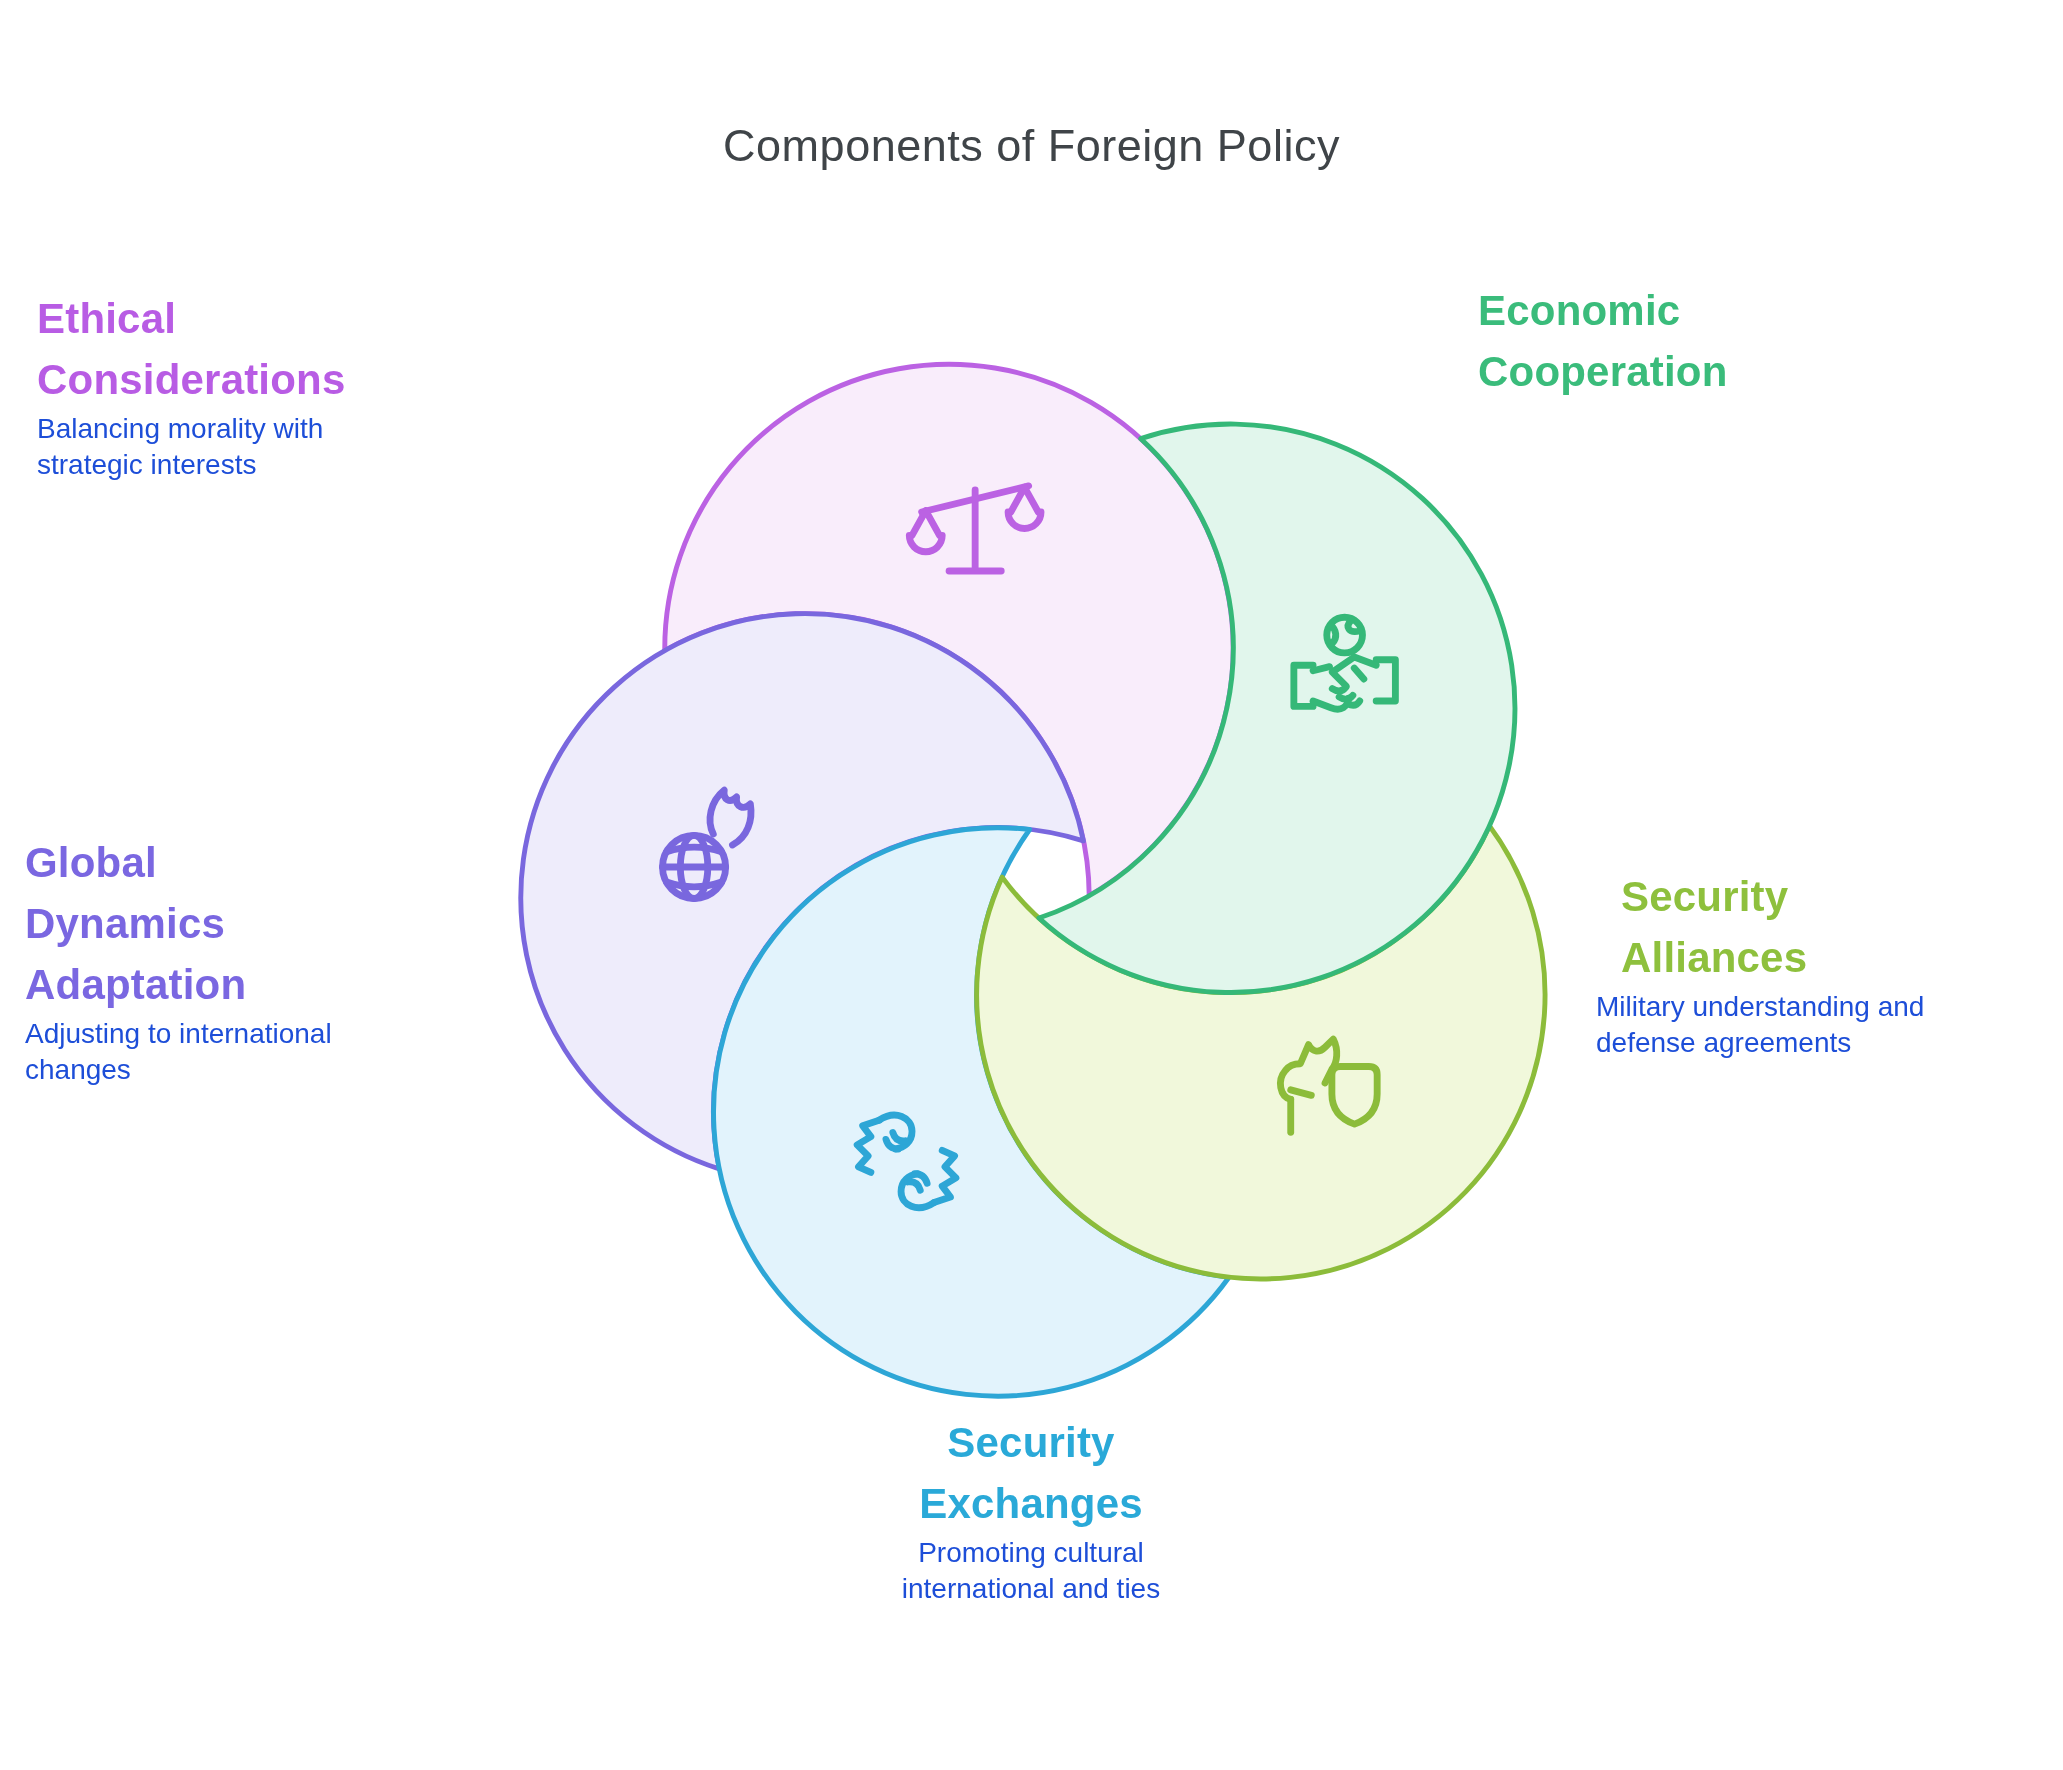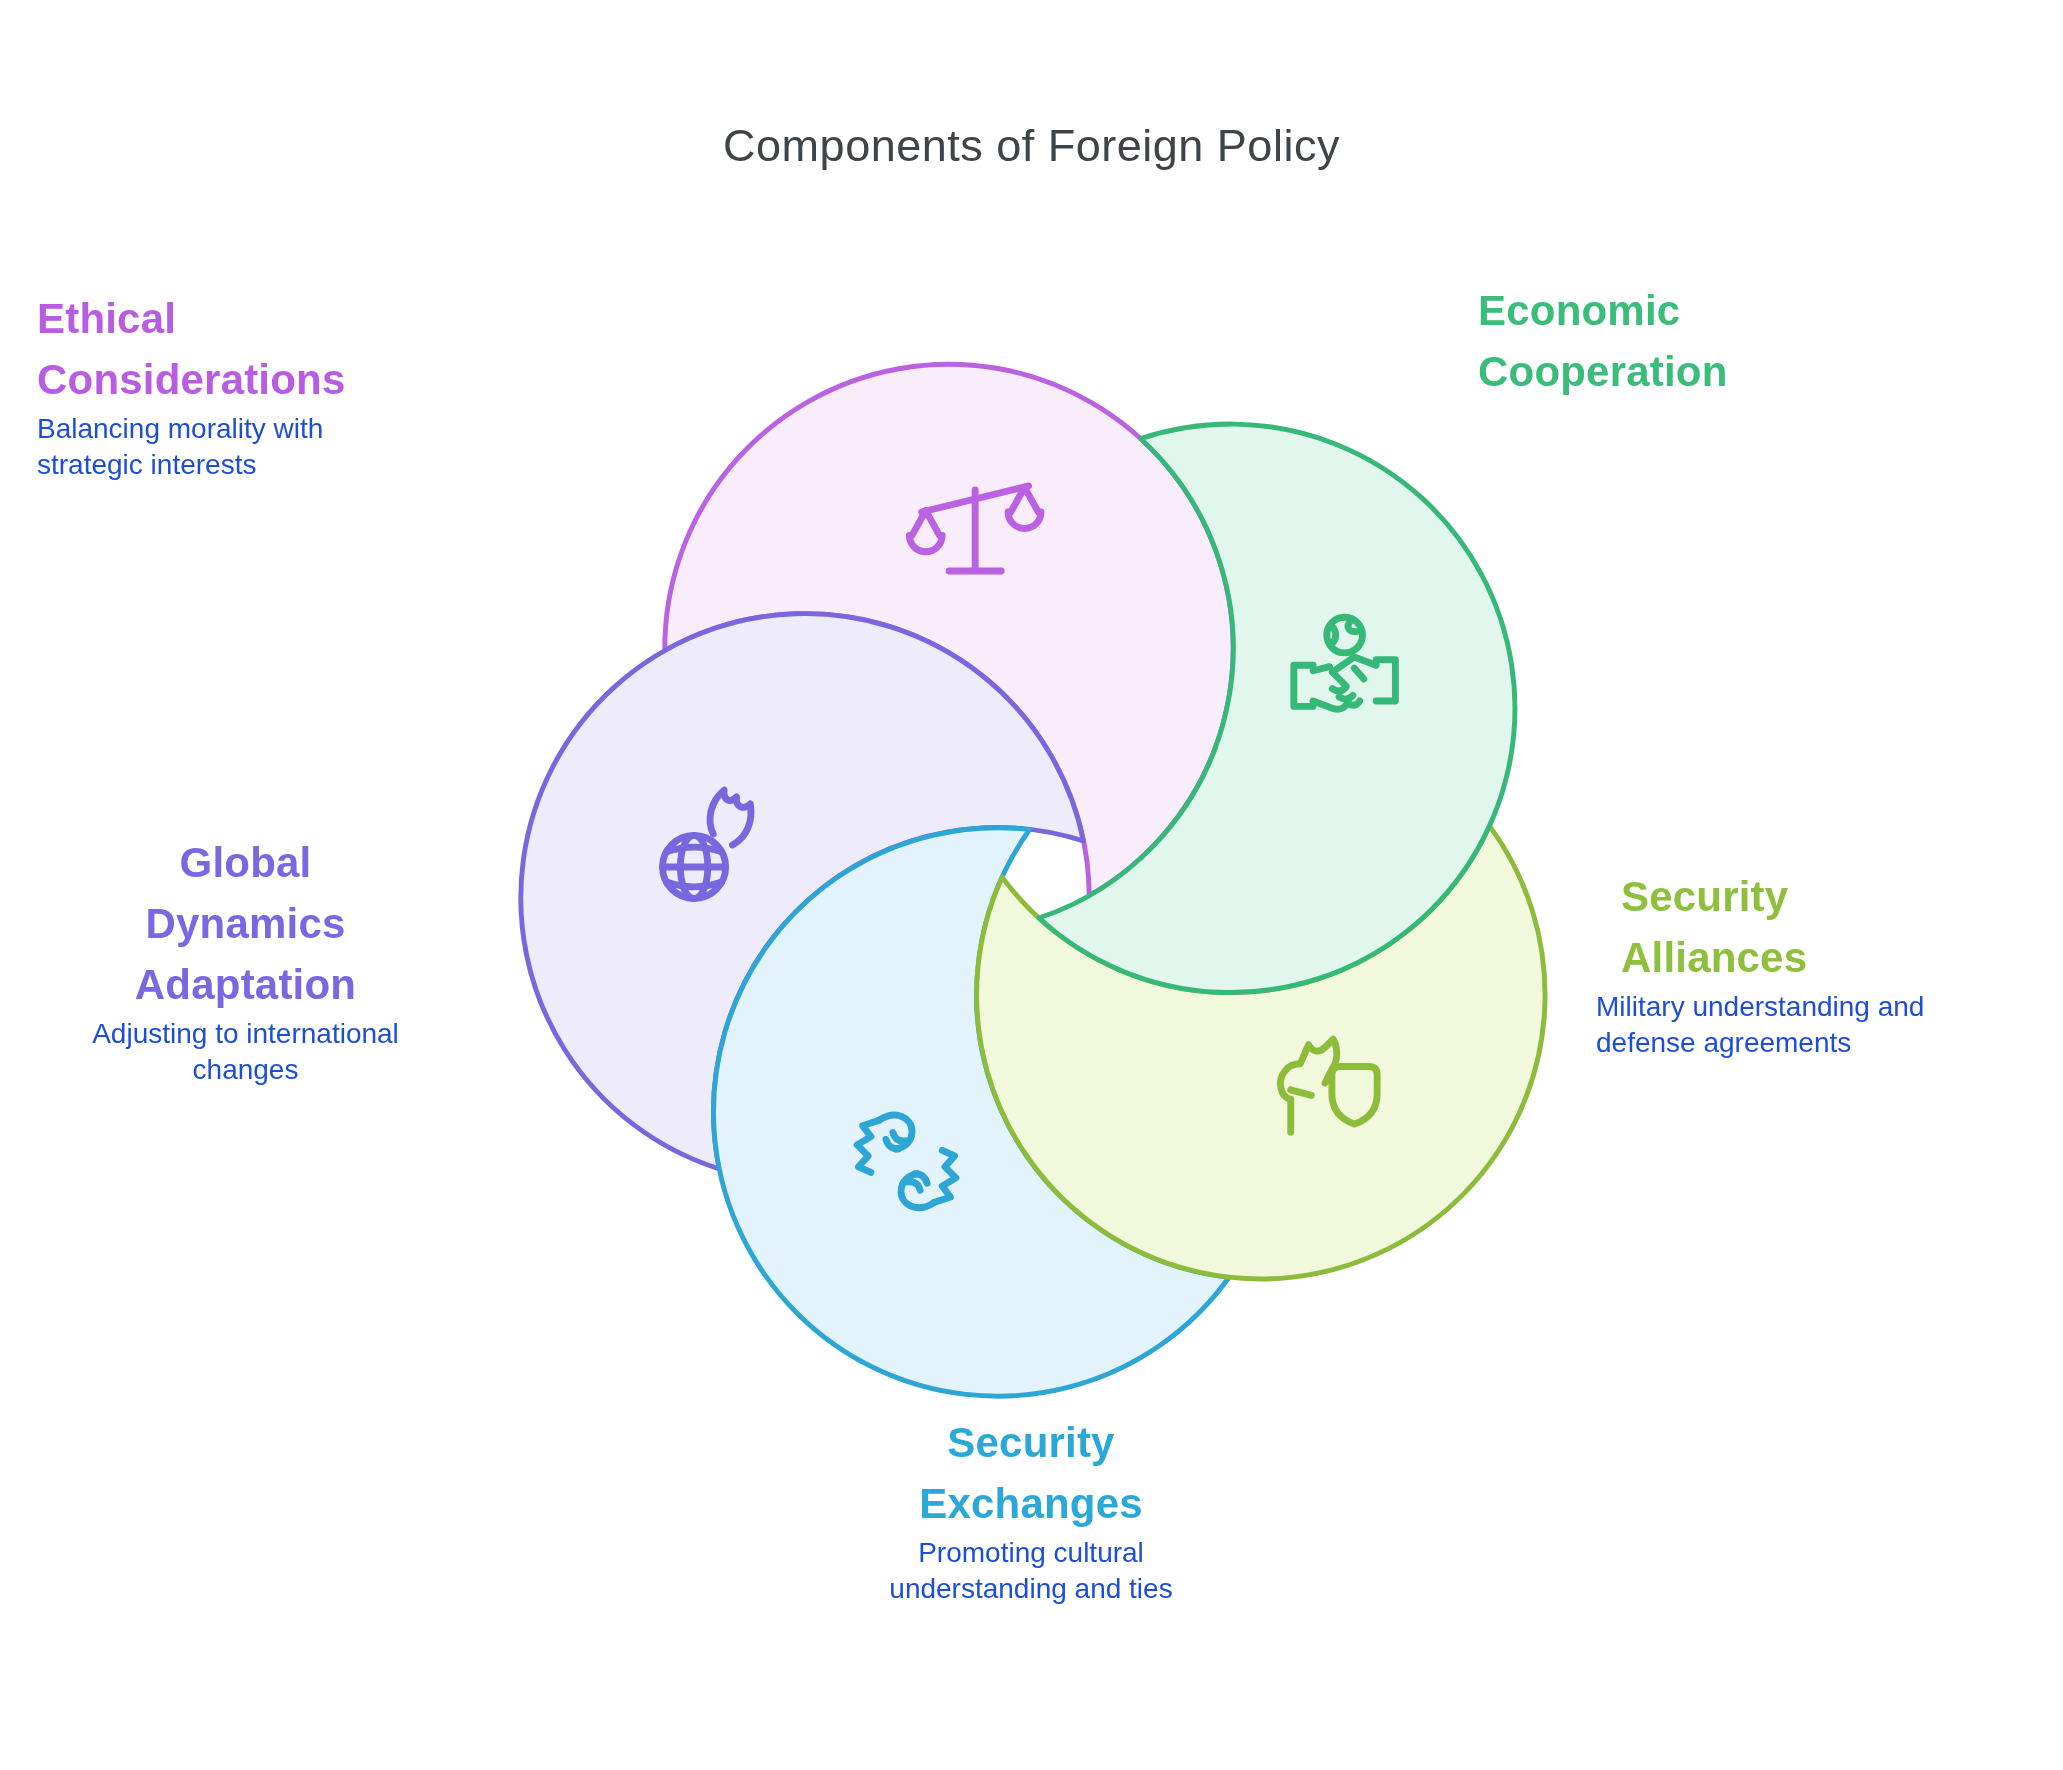--- a/index.html
+++ b/index.html
@@ -17,21 +17,21 @@
   .heading{
     font-size:42px;font-weight:700;line-height:1.45;white-space:pre-line;letter-spacing:0.2px;
   }
   .desc{
     font-size:28px;font-weight:400;line-height:1.28;color:#1d4ed8;white-space:pre-line;
   }
   .label-ethical {right:1477px;top:289px;width:549px;text-align:left;}
   .label-economic{left:1478px;top:281px;width:549px;text-align:left;}
   .label-security{left:1596px;top:867px;width:451px;text-align:left;}
   .label-cultural{left:737px;top:1413px;width:588px;text-align:center;}
-  .label-global  {right:1597px;top:833px;width:441px;text-align:center;}
+  .label-global  {right:1597px;top:833px;width:441px;text-align:left;}
   .icon{fill:none;stroke-width:5;stroke-linecap:round;stroke-linejoin:round;}
 </style>
 </head>
 <body>
 
 <div class="page">
 
   <div class="title">Components of Foreign Policy</div>
 
   <svg class="fig" width="2063" height="1770" viewBox="0 0 2105 1806">
@@ -115,21 +115,21 @@
     <div class="heading" style="color: rgb(142, 192, 61); margin-left: 25px;">Security
 Alliances</div>
     <div class="desc">Military understanding and
 defense agreements</div>
   </div>
 
   <div class="label label-cultural">
     <div class="heading" style="color: rgb(42, 169, 216);">Security
 Exchanges</div>
     <div class="desc">Promoting cultural
-understanding and ties</div>
+international and ties</div>
   </div>
 
   <div class="label label-global">
     <div class="heading" style="color: rgb(122, 103, 225);">Global
 Dynamics
 Adaptation</div>
     <div class="desc">Adjusting to international
 changes</div>
   </div>
 

